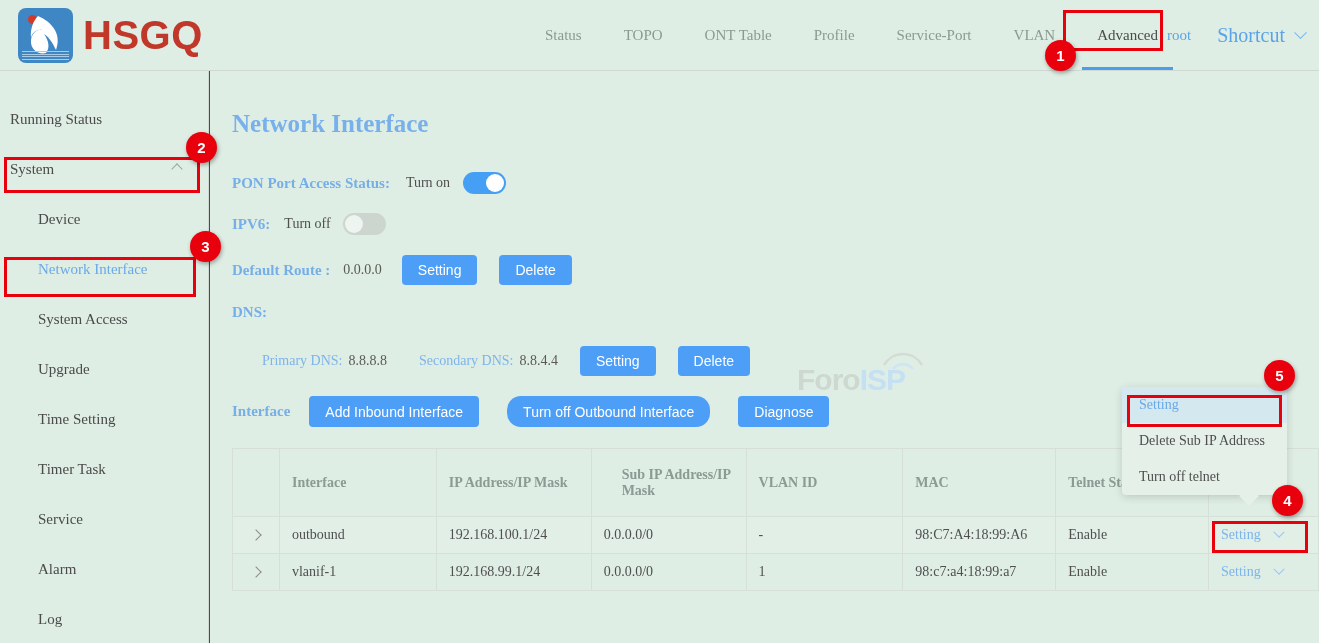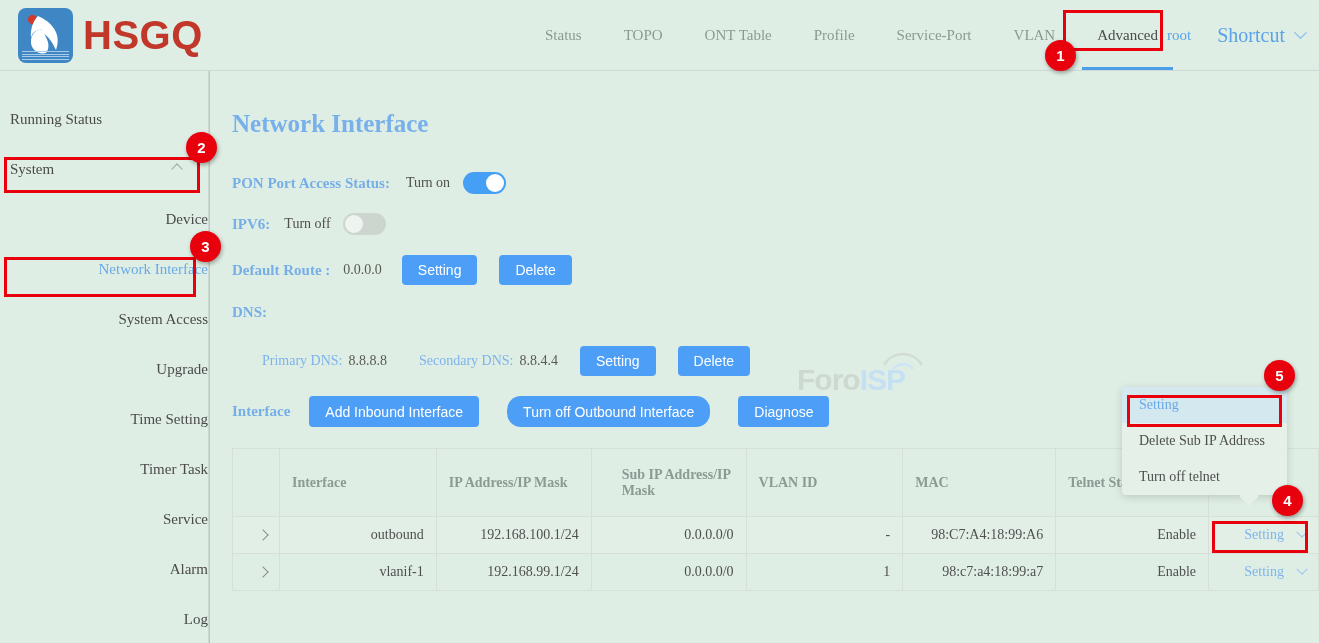--- a/index.html
+++ b/index.html
@@ -2,21 +2,21 @@
 <html><head>
 <meta charset="utf-8">
 <style>
   * { box-sizing: border-box; margin: 0; padding: 0; }
   html, body {
     width: 1319px; height: 643px;
     background: #dfeee4;
     font-family: "Liberation Serif", "DejaVu Serif", serif;
     overflow: hidden;
   }
-  #app { position: relative; width: 1319px; height: 643px; background: #f9a8d4; }
+  #app { position: relative; width: 1319px; height: 643px; background: #b91c1c; }
 
   
   .header {
     position: absolute; left: 0; top: 0; width: 1319px; height: 71px;
     background: #dfeee4; border-bottom: 1px solid #cfd8d2;
   }
   .logo-wrap { position: absolute; left: 18px; top: 8px; display: flex; align-items: center; }
   .logo-mark {
     width: 55px; height: 55px; border-radius: 8px; background: #3e86c4;
     position: relative; overflow: hidden;
@@ -54,21 +54,21 @@
 
   
   .sidebar {
     position: absolute; left: 0; top: 71px; width: 209px; height: 572px;
     background: #dfeee4; border-right: 1px solid #cfd8d2;
   }
   .side-item {
     height: 50px; display: flex; align-items: center; font-size: 15px;
     color: #4a4a4a; padding-left: 10px; cursor: pointer; position: relative;
   }
-  .side-item.sub { padding-left: 30px; justify-content: flex-end; }
+  .side-item.sub { padding-left: 38px; }
   .side-item.active-sub { color: #6aa9e8; }
   .side-caret {
     position: absolute; right: 27px; width: 8px; height: 8px;
     border-left: 1.4px solid #9aa8a0; border-top: 1.4px solid #9aa8a0;
     transform: rotate(45deg);
   }
 
   
   .main { position: absolute; left: 210px; top: 71px; width: 1109px; height: 572px; background: #dfeee4; }
   .page-title { position: absolute; left: 22px; top: 39px; font-size: 25px; font-weight: bold; color: #77b0ea; }
@@ -98,21 +98,21 @@
 
   
   .tbl { position: absolute; left: 22px; top: 377px; width: 1087px; border-collapse: collapse; }
   .tbl th {
     background: #dfeee4; border: 1px solid #d6e0d8; color: #8b9a93;
     font-size: 14px; font-weight: bold; text-align: left; padding: 10px 12px;
     height: 68px; vertical-align: middle;
   }
   .tbl td {
     background: #e2efe7; border: 1px solid #d6e0d8; color: #4f4f4f;
-    font-size: 14px; padding: 10px 12px; height: 36px; vertical-align: middle; text-align: right;
+    font-size: 14px; padding: 10px 12px; height: 36px; vertical-align: middle;
   }
   .tbl tr.alt td { background: #dfeee4; }
   .exp-cell { width: 47px; text-align: center; }
   .exp-arrow {
     display: inline-block; width: 8px; height: 8px;
     border-right: 1.5px solid #8b8b8b; border-top: 1.5px solid #8b8b8b;
     transform: rotate(45deg); cursor: pointer;
   }
   .setting-link { color: #7db4ec; font-size: 14px; cursor: pointer; display: inline-flex; align-items: center; }
   .setting-link .chev2 {

